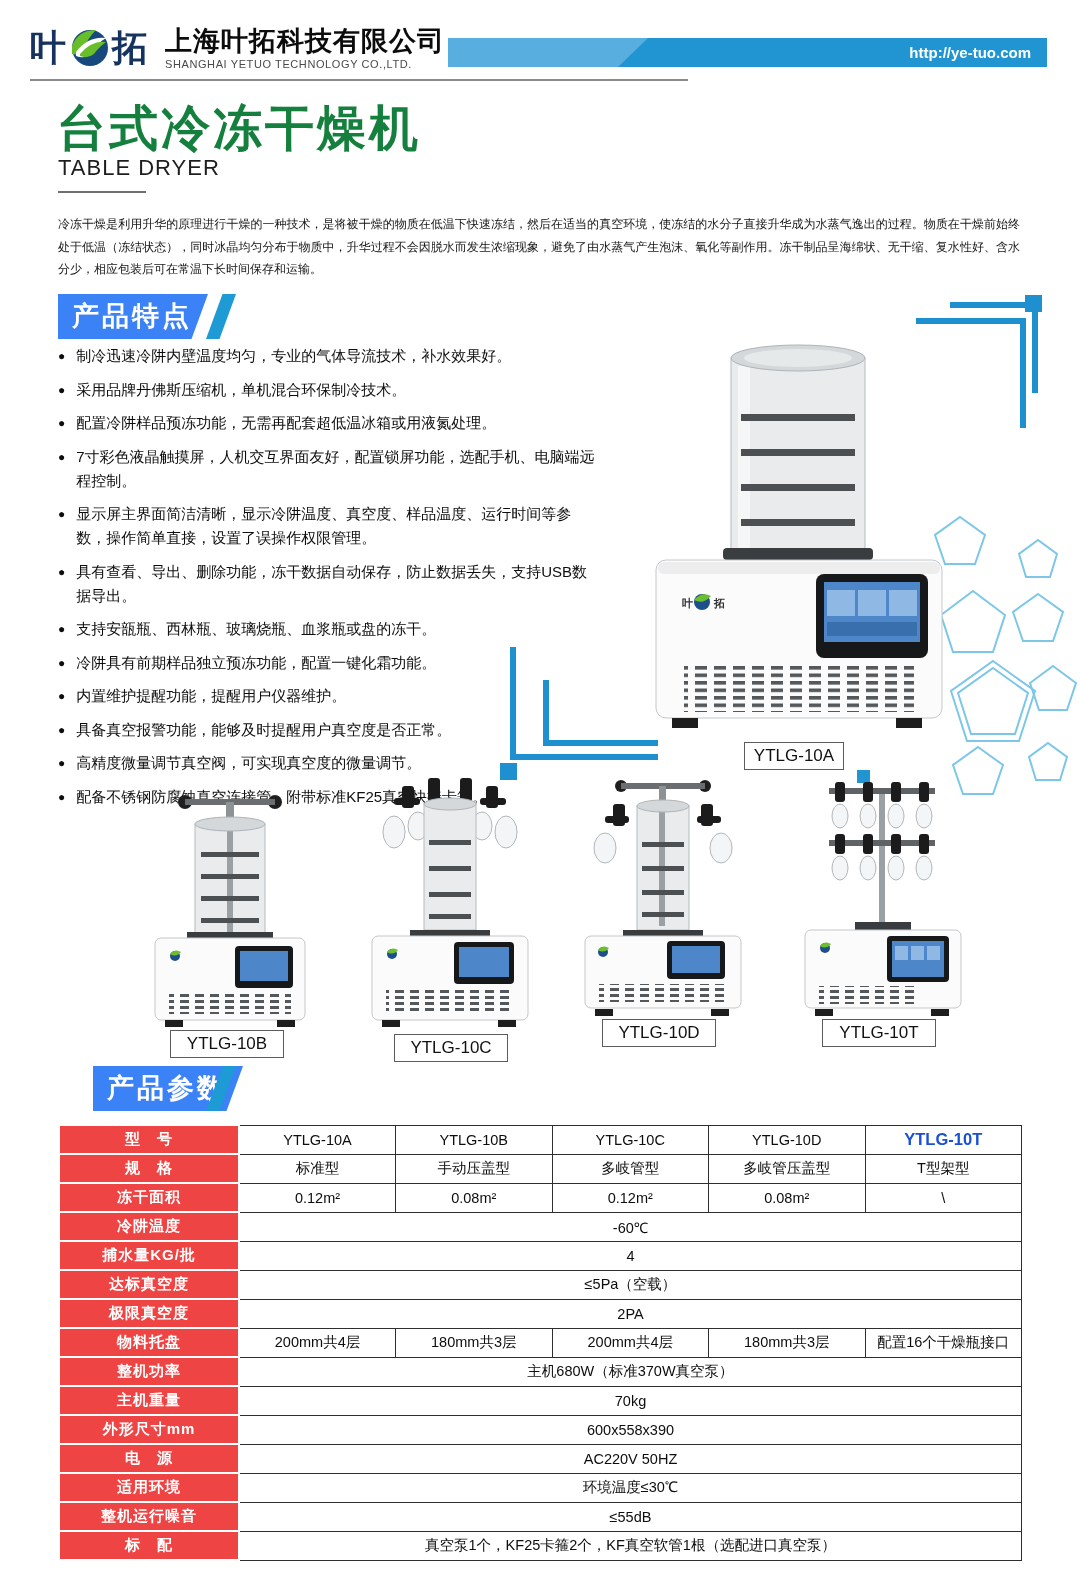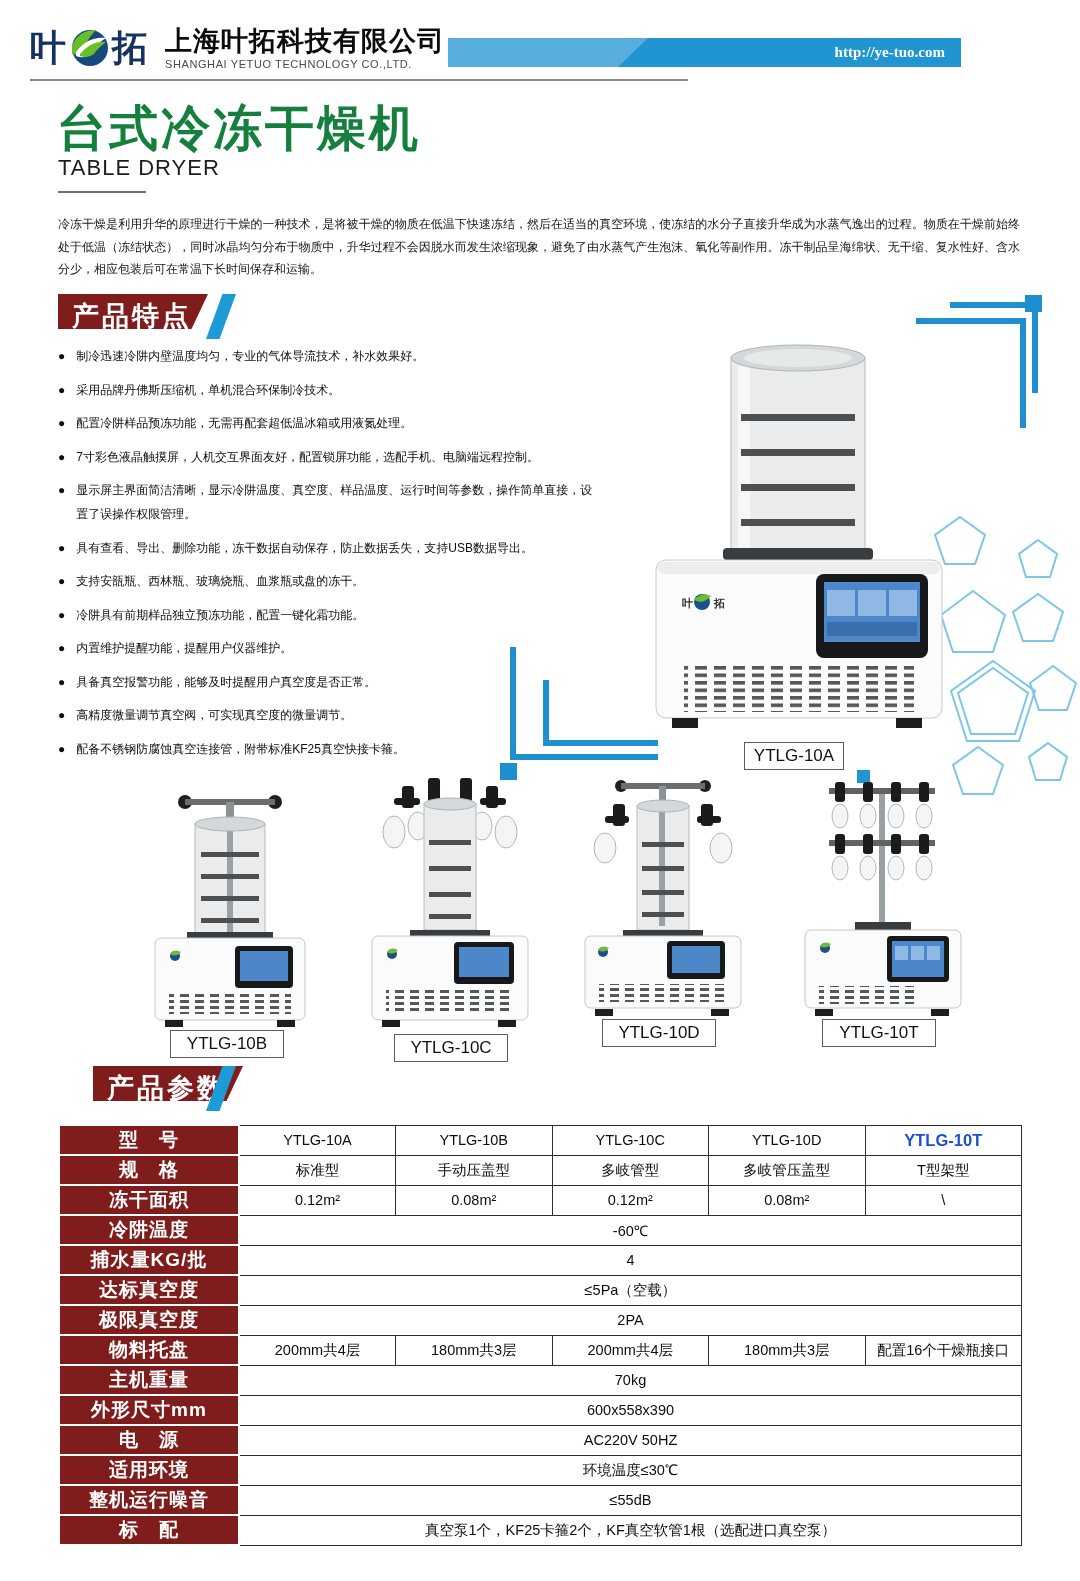--- a/index.html
+++ b/index.html
@@ -7,50 +7,50 @@
         font-family:"Liberation Sans",sans-serif;color:#111;overflow:hidden;}
 
   
   .logo{position:absolute;left:30px;top:26px;display:flex;align-items:center;}
   .logo-cn{font-family:"DejaVu Serif",serif;font-weight:bold;font-size:36px;color:#16335f;line-height:40px;}
   .logo-emblem{width:42px;height:42px;margin:0 2px;}
   .company{position:absolute;left:165px;top:26px;}
   .company-cn{font-size:27px;font-weight:bold;color:#0c0c0c;letter-spacing:1px;line-height:30px;}
   .company-en{font-size:11px;color:#4a4a4a;letter-spacing:0.6px;margin-top:2px;}
   .header-rule{position:absolute;left:30px;top:79px;width:658px;height:2px;background:#8a8a8a;}
-  .url-banner{position:absolute;left:448px;top:38px;width:513px;height:29px;background:#2095d2;font-family:Liberation Serif, serif;}
+  .url-banner{position:absolute;left:448px;top:38px;width:599px;height:29px;background:#2095d2;}
   .url-banner .light{position:absolute;left:0;top:0;width:200px;height:29px;background:#58aede;
         clip-path:polygon(0 0,100% 0,85% 100%,0 100%);}
   .url-banner .url{position:absolute;right:16px;top:0;line-height:29px;color:#fff;
         font-size:15px;font-weight:bold;}
 
   
   .title-cn{position:absolute;left:57px;top:96px;font-size:49px;font-weight:bold;color:#15803d;letter-spacing:3px;}
   .title-en{position:absolute;left:58px;top:155px;font-size:22px;color:#1d1d1d;letter-spacing:1px;}
   .title-underline{position:absolute;left:58px;top:191px;width:88px;height:2px;background:#6f6f6f;}
   .intro{position:absolute;left:58px;top:201px;width:962px;font-size:12px;line-height:22.5px;
         color:#151515;text-align:justify;}
 
   
-  .sec-banner{position:absolute;width:150px;height:35px;background:#7f1d1d;
+  .sec-banner{position:absolute;width:150px;height:45px;background:#3b82f6;
         clip-path:polygon(0 0,100% 0,89% 100%,0 100%);}
   .sec-banner span{display:block;padding-left:14px;line-height:45px;font-size:27px;
         font-weight:bold;color:#fff;letter-spacing:3px;}
   .sec-stripe{position:absolute;width:30px;height:45px;background:#1e9ad5;
         clip-path:polygon(55% 0,100% 0,45% 100%,0 100%);}
   #features-banner{left:58px;top:294px;}
   #features-stripe{left:206px;top:294px;}
   #specs-banner{left:58px;top:1066px;margin-left:35px;}
   #specs-stripe{left:206px;top:1066px;}
 
   
   #features-list{position:absolute;left:58px;top:344px;width:540px;margin:0;padding:0;list-style:none;}
   #features-list li{display:flex;margin-bottom:9.5px;}
   #features-list .dot{flex:0 0 auto;font-size:12px;line-height:24px;margin-right:11px;color:#0d0d0d;}
-  #features-list .ftxt{font-size:12px;line-height:24px;color:#0d0d0d;}
+  #features-list .ftxt{font-size:15px;line-height:24px;color:#0d0d0d;}
 
   
   .machine{position:absolute;}
   #machine-a{left:638px;top:336px;width:322px;height:406px;}
   .prod-label{position:absolute;border:1.5px solid #5c5c5c;background:#fff;text-align:center;
         font-size:17px;color:#111;line-height:26px;height:26px;}
   #label-a{left:744px;top:742px;width:98px;}
   #label-b{left:170px;top:1030px;width:112px;}
   #label-c{left:394px;top:1034px;width:112px;}
   #label-d{left:602px;top:1019px;width:112px;}
@@ -65,21 +65,21 @@
 
   
   #machine-b{left:135px;top:790px;width:190px;height:238px;}
   #machine-c{left:350px;top:774px;width:200px;height:256px;}
   #machine-d{left:565px;top:778px;width:195px;height:240px;}
   #machine-t{left:785px;top:774px;width:195px;height:244px;}
 
   
   #specs-table{position:absolute;left:58px;top:1124px;width:964px;border-collapse:collapse;
         table-layout:fixed;}
-  #specs-table th{width:176px;background:#7f1d1d;color:#fff;font-size:19px;font-weight:bold;
+  #specs-table th{width:176px;background:#ef4444;color:#fff;font-size:15px;font-weight:bold;
         border:2px solid #fff;letter-spacing:1px;}
   #specs-table td{border:1px solid #2e2e2e;text-align:center;font-size:14.5px;color:#0d0d0d;
         height:25px;padding:1px 2px;background:#fff;}
   #specs-table .model-blue{color:#1b50d5;font-weight:bold;font-size:16.5px;}
   #specs-table tr{height:29px;}
 </style>
 </head>
 <body>
 
 <div class="page">
@@ -436,20 +436,24 @@
         </tr>
         <tr>
           <th>物料托盘</th>
           <td>200mm共4层</td>
           <td>180mm共3层</td>
           <td>200mm共4层</td>
           <td>180mm共3层</td>
           <td>配置16个干燥瓶接口</td>
         </tr>
         <tr>
+          <th>整机功率</th>
+          <td colspan="5">主机680W（标准370W真空泵）</td>
+        </tr>
+        <tr>
           <th>主机重量</th>
           <td colspan="5">70kg</td>
         </tr>
         <tr>
           <th>外形尺寸mm</th>
           <td colspan="5">600x558x390</td>
         </tr>
         <tr>
           <th>电　源</th>
           <td colspan="5">AC220V 50HZ</td>

